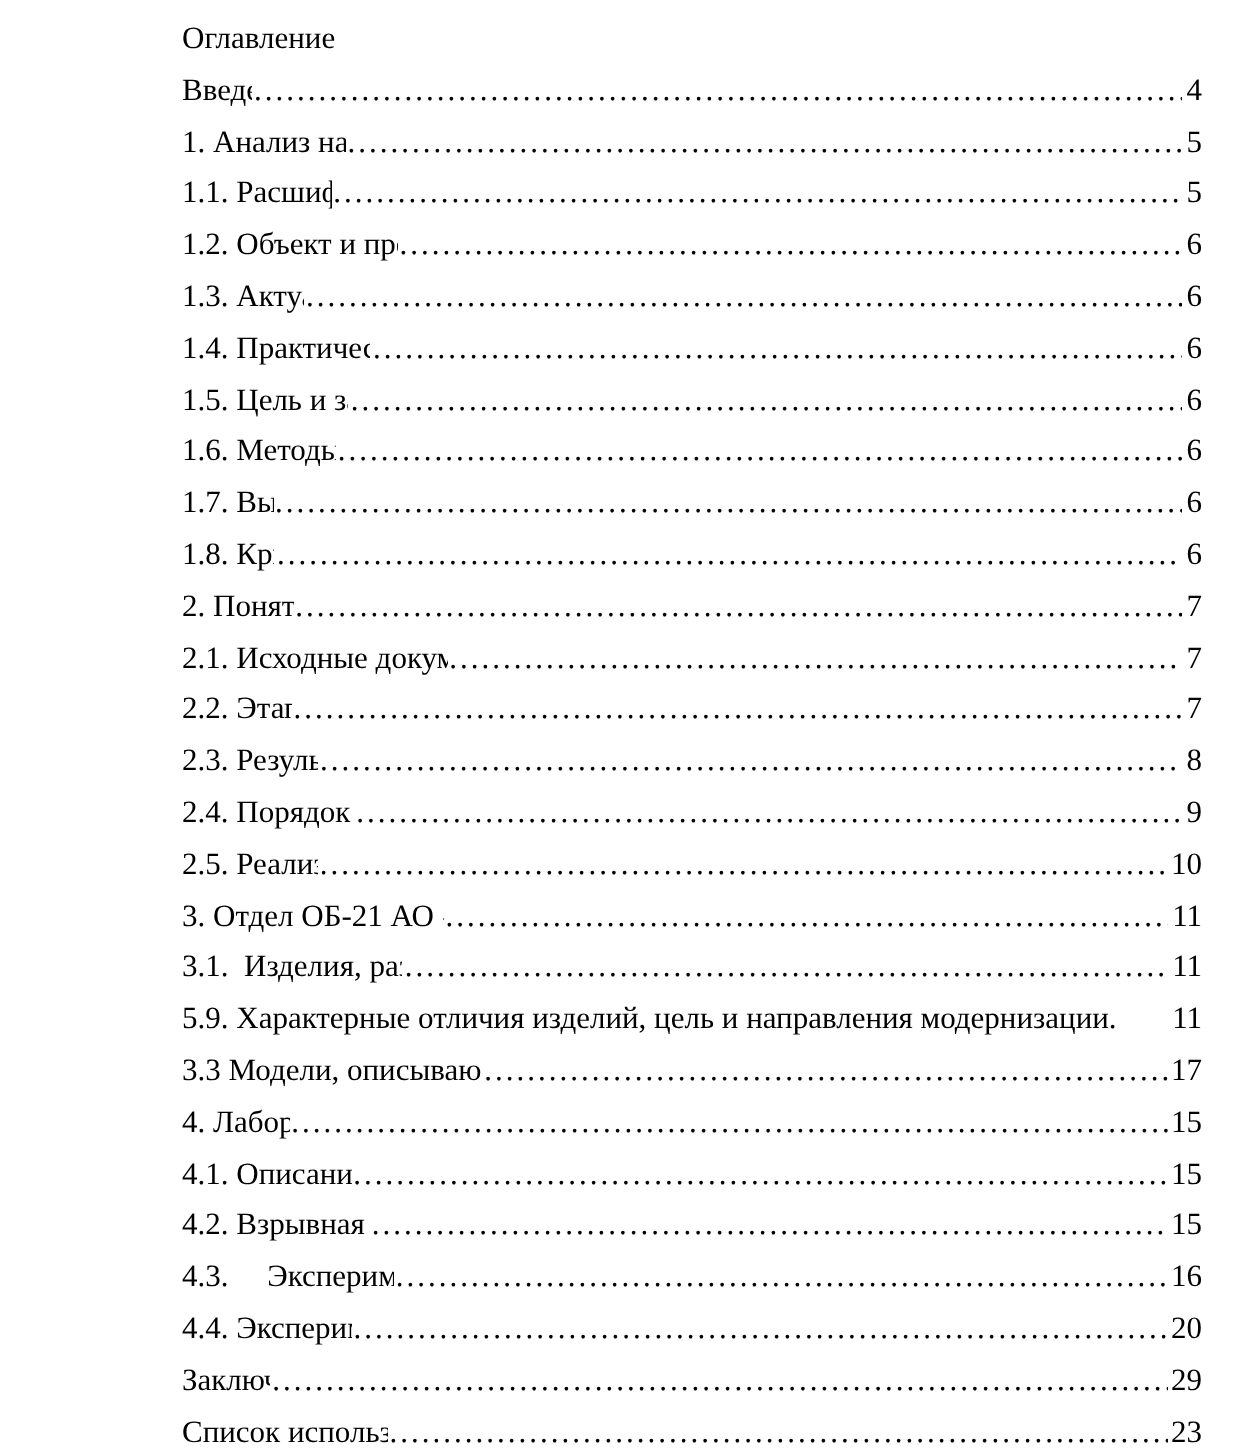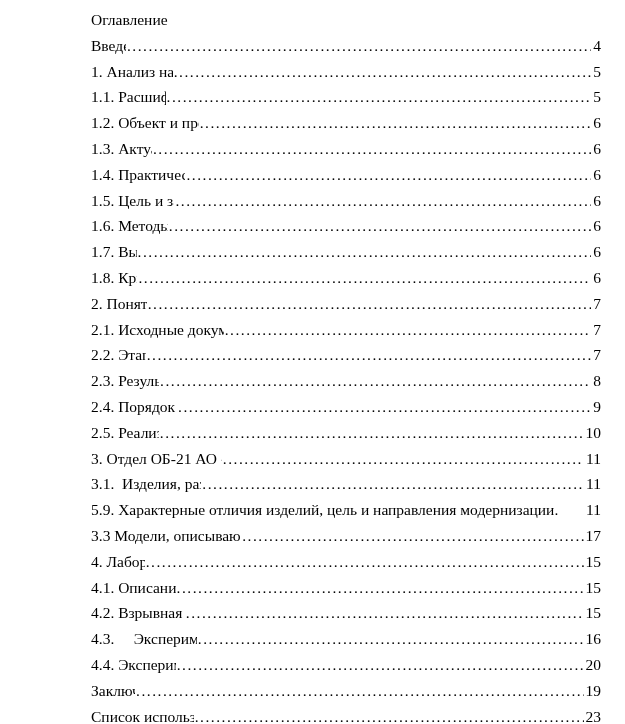--- a/index.html
+++ b/index.html
@@ -206,21 +206,21 @@
 
   <div class="toc-row">
     <span class="toc-title">4.4. Эксперимент 2. Трубка.</span>
     <span class="toc-dots"></span>
     <span class="toc-page">20</span>
   </div>
 
   <div class="toc-row">
     <span class="toc-title">Заключение. </span>
     <span class="toc-dots"></span>
-    <span class="toc-page">19</span>
+    <span class="toc-page">29</span>
   </div>
 
   <div class="toc-row">
     <span class="toc-title">Список используемой литературы. </span>
     <span class="toc-dots"></span>
     <span class="toc-page">23</span>
   </div>
 </div>
 </div>
 

